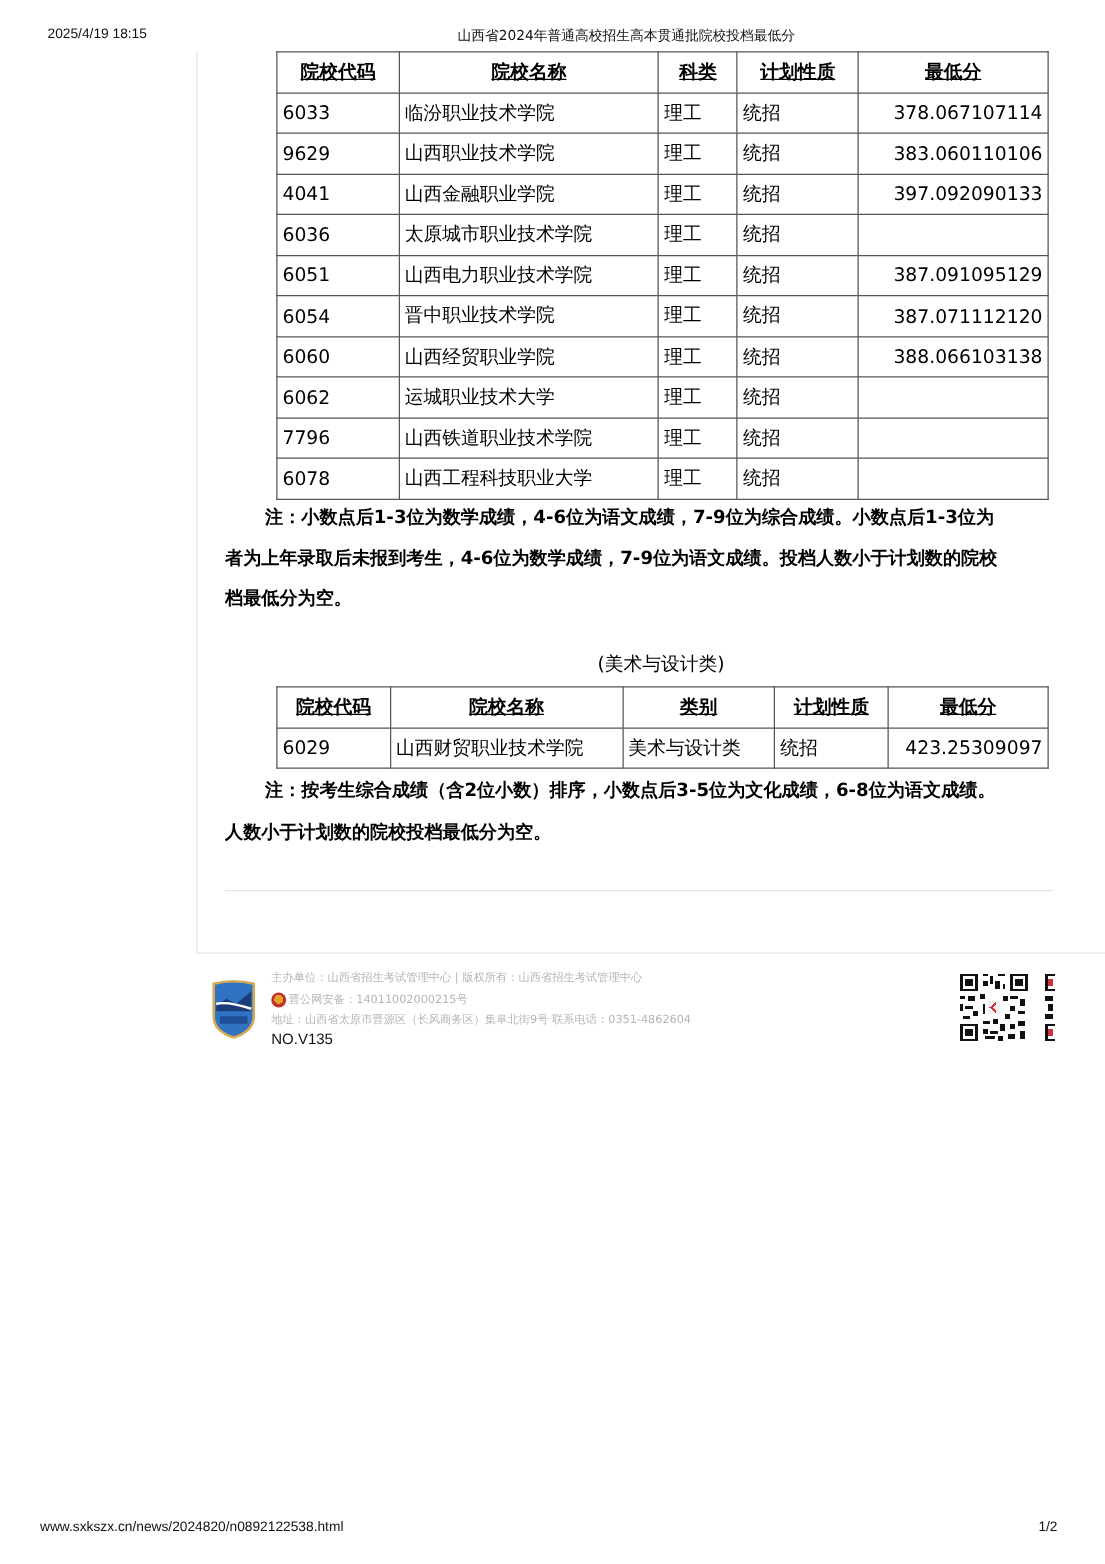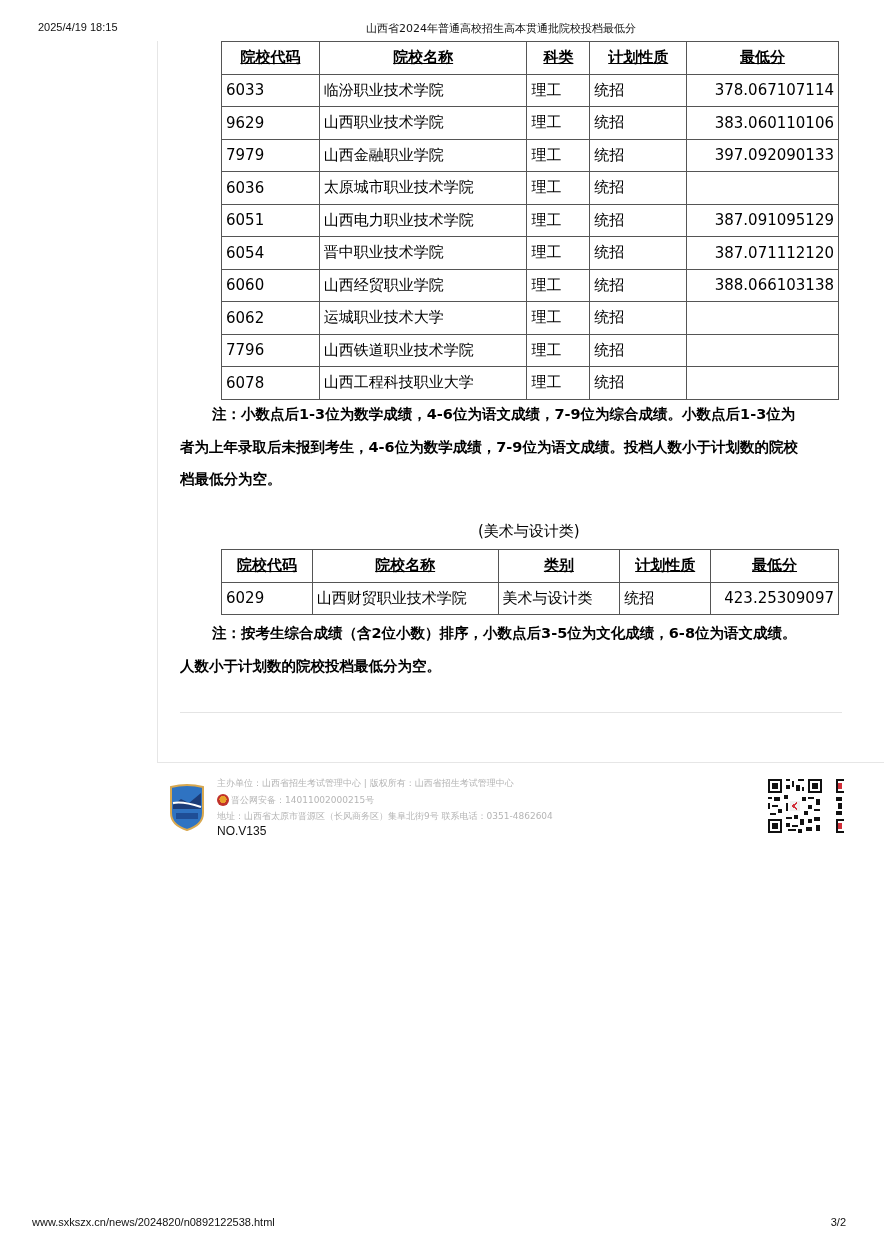--- a/index.html
+++ b/index.html
@@ -76,21 +76,21 @@
       <td class="r">378.067107114</td>
     </tr>
     <tr>
       <td class="c">9629</td>
       <td class="l">山西职业技术学院</td>
       <td class="c">理工</td>
       <td class="c">统招</td>
       <td class="r">383.060110106</td>
     </tr>
     <tr>
-      <td class="c">7979</td>
+      <td class="c">4041</td>
       <td class="l">山西金融职业学院</td>
       <td class="c">理工</td>
       <td class="c">统招</td>
       <td class="r">397.092090133</td>
     </tr>
     <tr>
       <td class="c">6036</td>
       <td class="l">太原城市职业技术学院</td>
       <td class="c">理工</td>
       <td class="c">统招</td>
@@ -263,13 +263,13 @@
         <rect x="1" y="17" width="3" height="2"></rect>
       <rect x="1" y="21" width="4" height="7"></rect>
         <rect x="2" y="22" width="3" height="5" fill="#fff"></rect>
     </g>
     <rect x="2" y="3" width="2" height="3" fill="#d2303a"></rect>
     <rect x="2" y="23" width="2" height="3" fill="#d2303a"></rect>
   </svg>
 </div>
 
 <div class="print-url">www.sxkszx.cn/news/2024820/n0892122538.html</div>
-<div class="print-page">3/2</div>
+<div class="print-page">1/2</div>
 
 </body></html>

